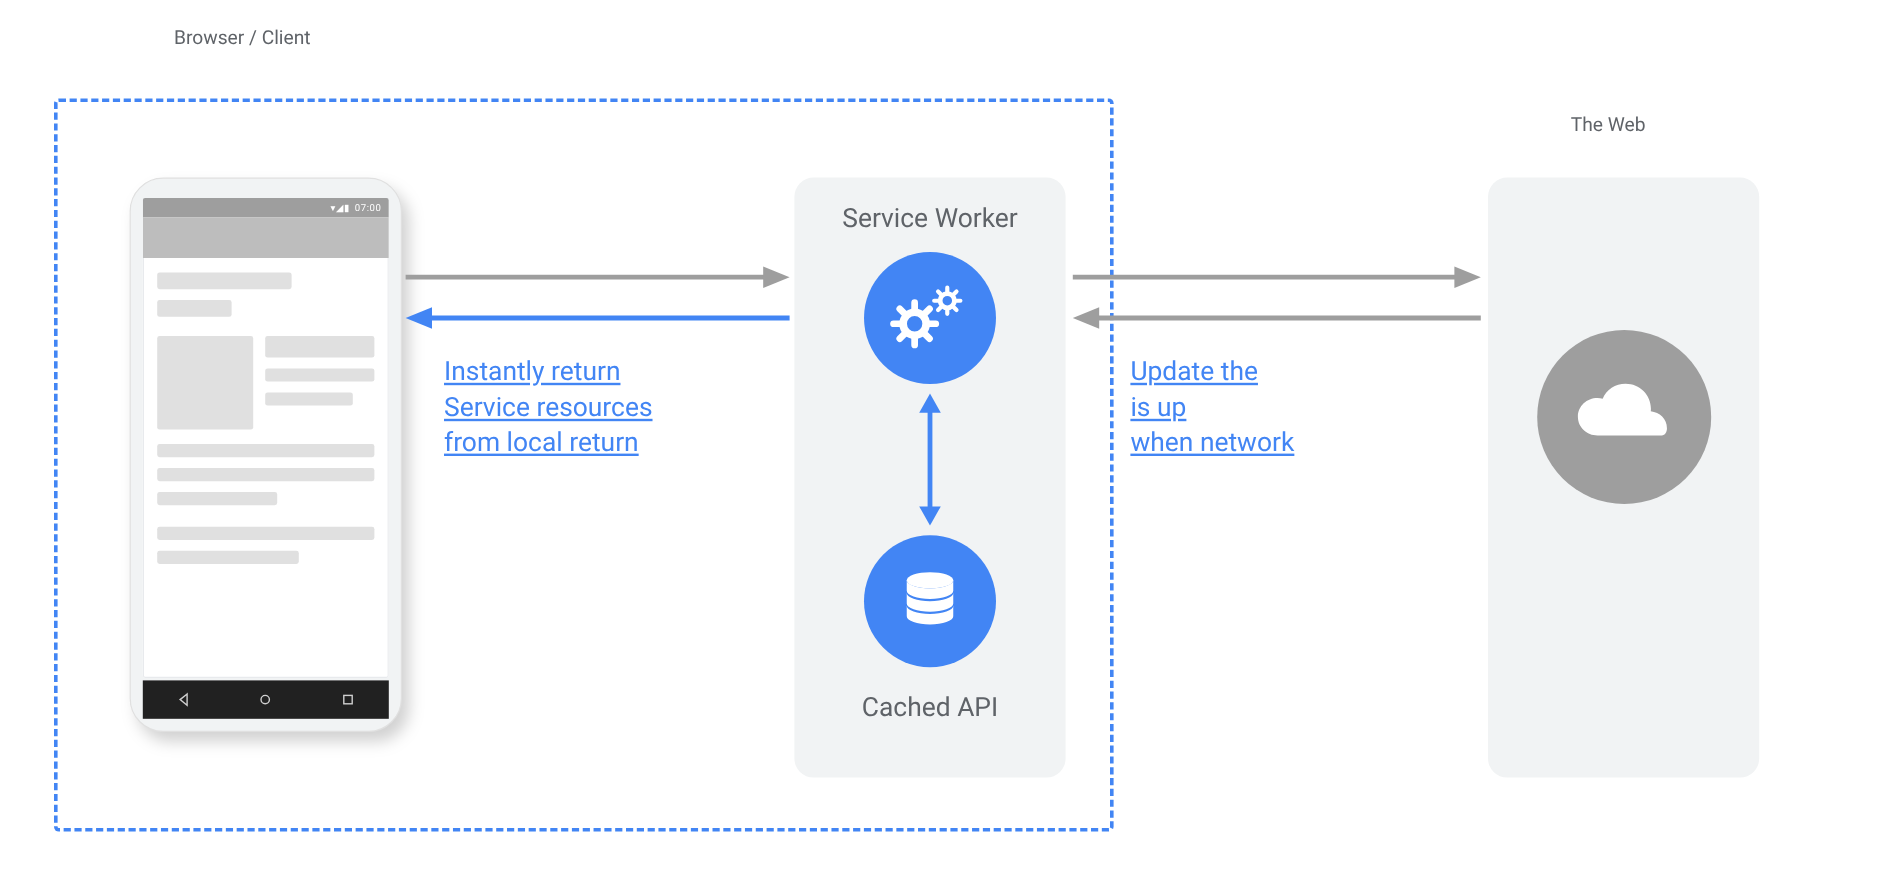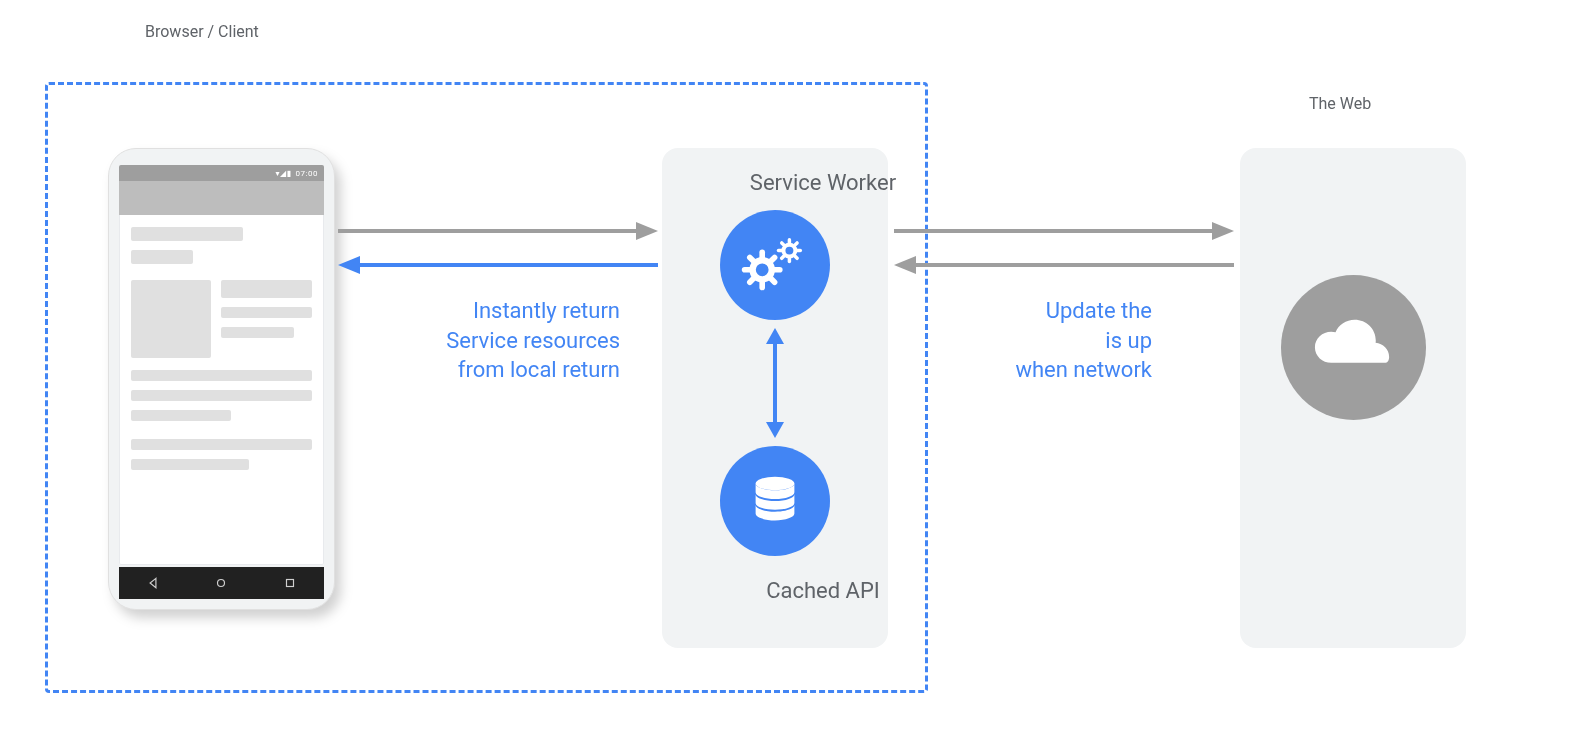--- a/index.html
+++ b/index.html
@@ -1,22 +1,22 @@
 <!DOCTYPE html>
 <html><head>
 <meta charset="utf-8">
 <style>
   html,body{margin:0;padding:0;background:#fff;font-family:"Roboto","Segoe UI",Arial,sans-serif;}
   .stage{position:relative;width:1584px;height:730px;}
   .label{position:absolute;color:#5f6368;font-size:16px;font-weight:400;}
-  .blueText{position:absolute;color:#4285f4;font-size:22px;font-weight:400;text-align:right;line-height:1.35;}
+  .blueText{position:absolute;color:#4285f4;font-size:22px;font-weight:400;text-align:left;line-height:1.35;text-decoration:underline;}
   .dashedBox{position:absolute;border:3px dashed #4285f4;border-radius:4px;}
   .swBox{position:absolute;background:#f1f3f4;border-radius:16px;}
   .webBox{position:absolute;background:#f1f3f4;border-radius:16px;}
-  .swTitle,.cacheTitle{position:absolute;color:#5f6368;font-size:22px;text-align:center;width:100%;padding-left:48px;}
+  .swTitle,.cacheTitle{position:absolute;color:#5f6368;font-size:22px;text-align:center;width:100%;}
   
   .phone{position:absolute;width:225px;height:460px;background:#f1f3f4;border-radius:28px;border:1px solid #e0e0e0;filter:drop-shadow(6px 8px 6px rgba(0,0,0,0.18));}
   .phoneScreen{position:absolute;left:10px;right:10px;top:16px;bottom:44px;background:#fff;border-radius:2px;overflow:hidden;box-shadow:inset 0 0 0 1px #e8eaed;}
   .statusBar{height:16px;background:#9e9e9e;display:flex;justify-content:flex-end;align-items:center;padding-right:6px;gap:4px;}
   .statusBar span{color:#fff;font-size:8px;letter-spacing:.5px;}
   .appBar{height:34px;background:#bdbdbd;}
   .content{padding:12px;}
   .bar{background:#e0e0e0;border-radius:2px;margin-bottom:9px;}
   .row{display:flex;gap:10px;margin-bottom:12px;align-items:flex-start;}
   .imgBlock{width:80px;height:78px;background:#e0e0e0;border-radius:2px;flex-shrink:0;}
@@ -155,19 +155,19 @@
     </div>
   </div>
 
   <svg class="arrow" style="left:894px;top:221px;width:340px;height:60px;overflow:visible;">
     <line x1="0" y1="10" x2="320" y2="10" stroke="#9e9e9e" stroke-width="4"></line>
     <polygon points="340,10 318,1 318,19" fill="#9e9e9e"></polygon>
     <line x1="20" y1="44" x2="340" y2="44" stroke="#9e9e9e" stroke-width="4"></line>
     <polygon points="0,44 22,35 22,53" fill="#9e9e9e"></polygon>
   </svg>
 
-  <div class="blueText" style="left:982px;top:296px;width:170px;">
+  <div class="blueText" style="left:942px;top:296px;width:170px;">
     <div>Update the</div>
     <div>is up</div>
     <div>when network</div>
   </div>
 
 </div>
 
 </body></html>

